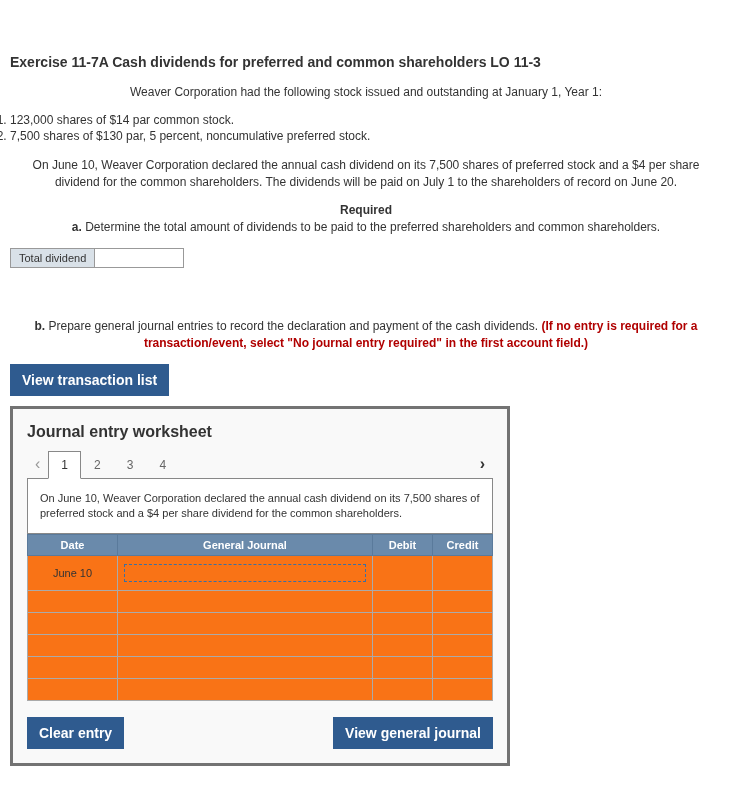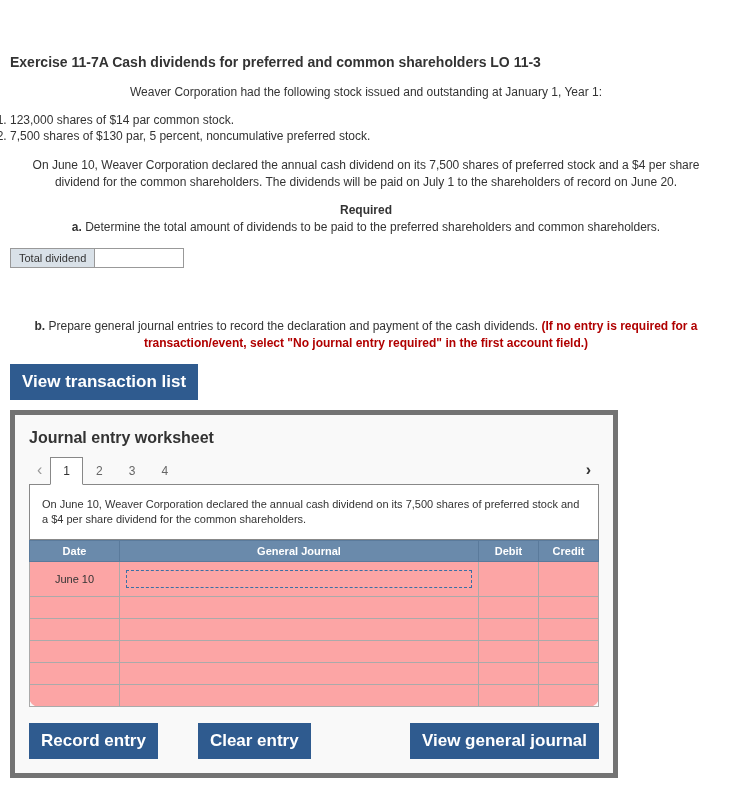--- a/index.html
+++ b/index.html
@@ -6,34 +6,34 @@
 body { font-family: Arial, sans-serif; font-size: 12px; color: #333; padding: 10px; background: #fff; width: 732px; }
 h2 { font-size: 14px; font-weight: bold; margin-bottom: 14px; margin-top: 44px; }
 p { margin-bottom: 12px; line-height: 1.4; text-align: center; }
 ol { margin: 0 0 14px 0; padding: 0; }
 ol li { margin-bottom: 2px; }
 .req-label { font-weight: bold; }
 .td-box { display: flex; align-items: stretch; margin-bottom: 50px; }
 .td-label { background: #d9e1e8; border: 1px solid #999; border-right: none; padding: 3px 8px; font-size: 11px; }
 .td-input { border: 1px solid #999; width: 90px; height: 20px; padding: 2px 4px; font-size: 11px; }
 .red { color: #b00000; font-weight: bold; }
-.btn { background: #2f5b8f; color: #fff; font-weight: bold; font-size: 17px; border: none; padding: 8px 12px; cursor: pointer; }
+.btn { background: #2f5b8f; color: #fff; font-weight: bold; font-size: 14px; border: none; padding: 8px 12px; cursor: pointer; }
 .vtl { margin-bottom: 10px; }
-.worksheet { border: 5px solid #737373; background: #f9f9f9; padding: 14px; width: 608px; }
+.worksheet { border: 3px solid #737373; background: #f9f9f9; padding: 14px; width: 500px; }
 .ws-title { font-size: 16px; font-weight: bold; margin-bottom: 10px; }
 .ws-nav { display: flex; align-items: center; justify-content: space-between; margin-bottom: 0; }
 .ws-nav-left { display: flex; align-items: center; }
 .chev { font-size: 16px; color: #999; padding: 0 8px; cursor: pointer; }
 .chev-right { color: #333; font-weight: bold; }
 .tabs { display: flex; }
 .tab { padding: 6px 12px; font-size: 12px; color: #666; cursor: pointer; border: 1px solid transparent; border-bottom: none; }
 .tab.active { background: #fff; border: 1px solid #888; border-bottom: 1px solid #fff; margin-bottom: -1px; position: relative; z-index: 2; color: #333; }
 .tab-content { border: 1px solid #888; background: #fff; padding: 12px; font-size: 11px; line-height: 1.4; }
 .note { color: #b00000; font-size: 10px; margin: 10px 0 4px; }
-.je-table { width: 100%; border-collapse: collapse; background: #fca5a5; border-radius: 10px; }
+.je-table { width: 100%; border-collapse: collapse; background: #f97316; }
 .je-table th { background: #6a8aab; color: #fff; font-size: 11px; font-weight: bold; padding: 4px; border: 1px solid #5a7a9b; text-align: center; }
 .je-table td { border: 1px solid #aaa; height: 22px; padding: 8px 6px; font-size: 11px; }
 .je-table .gj-cell { position: relative; }
 .dotted-input { border: 1px dashed #3a6fa5; height: 18px; width: 100%; }
 .dc { width: 60px; }
 .date-col { width: 90px; text-align: center; }
 .btn-row { display: flex; justify-content: space-between; margin-top: 16px; }
 .btn-row .left-btns { display: flex; gap: 40px; }
 </style>
 </head>
@@ -133,18 +133,17 @@
         <td></td>
         <td></td>
         <td class="dc"></td>
         <td class="dc"></td>
       </tr>
     </tbody>
   </table>
 
   <div class="btn-row">
     <div class="left-btns">
-      <button class="btn">Record entry</button>
       <button class="btn">Clear entry</button>
     </div>
     <button class="btn">View general journal</button>
   </div>
 </div>
 
 </body></html>

